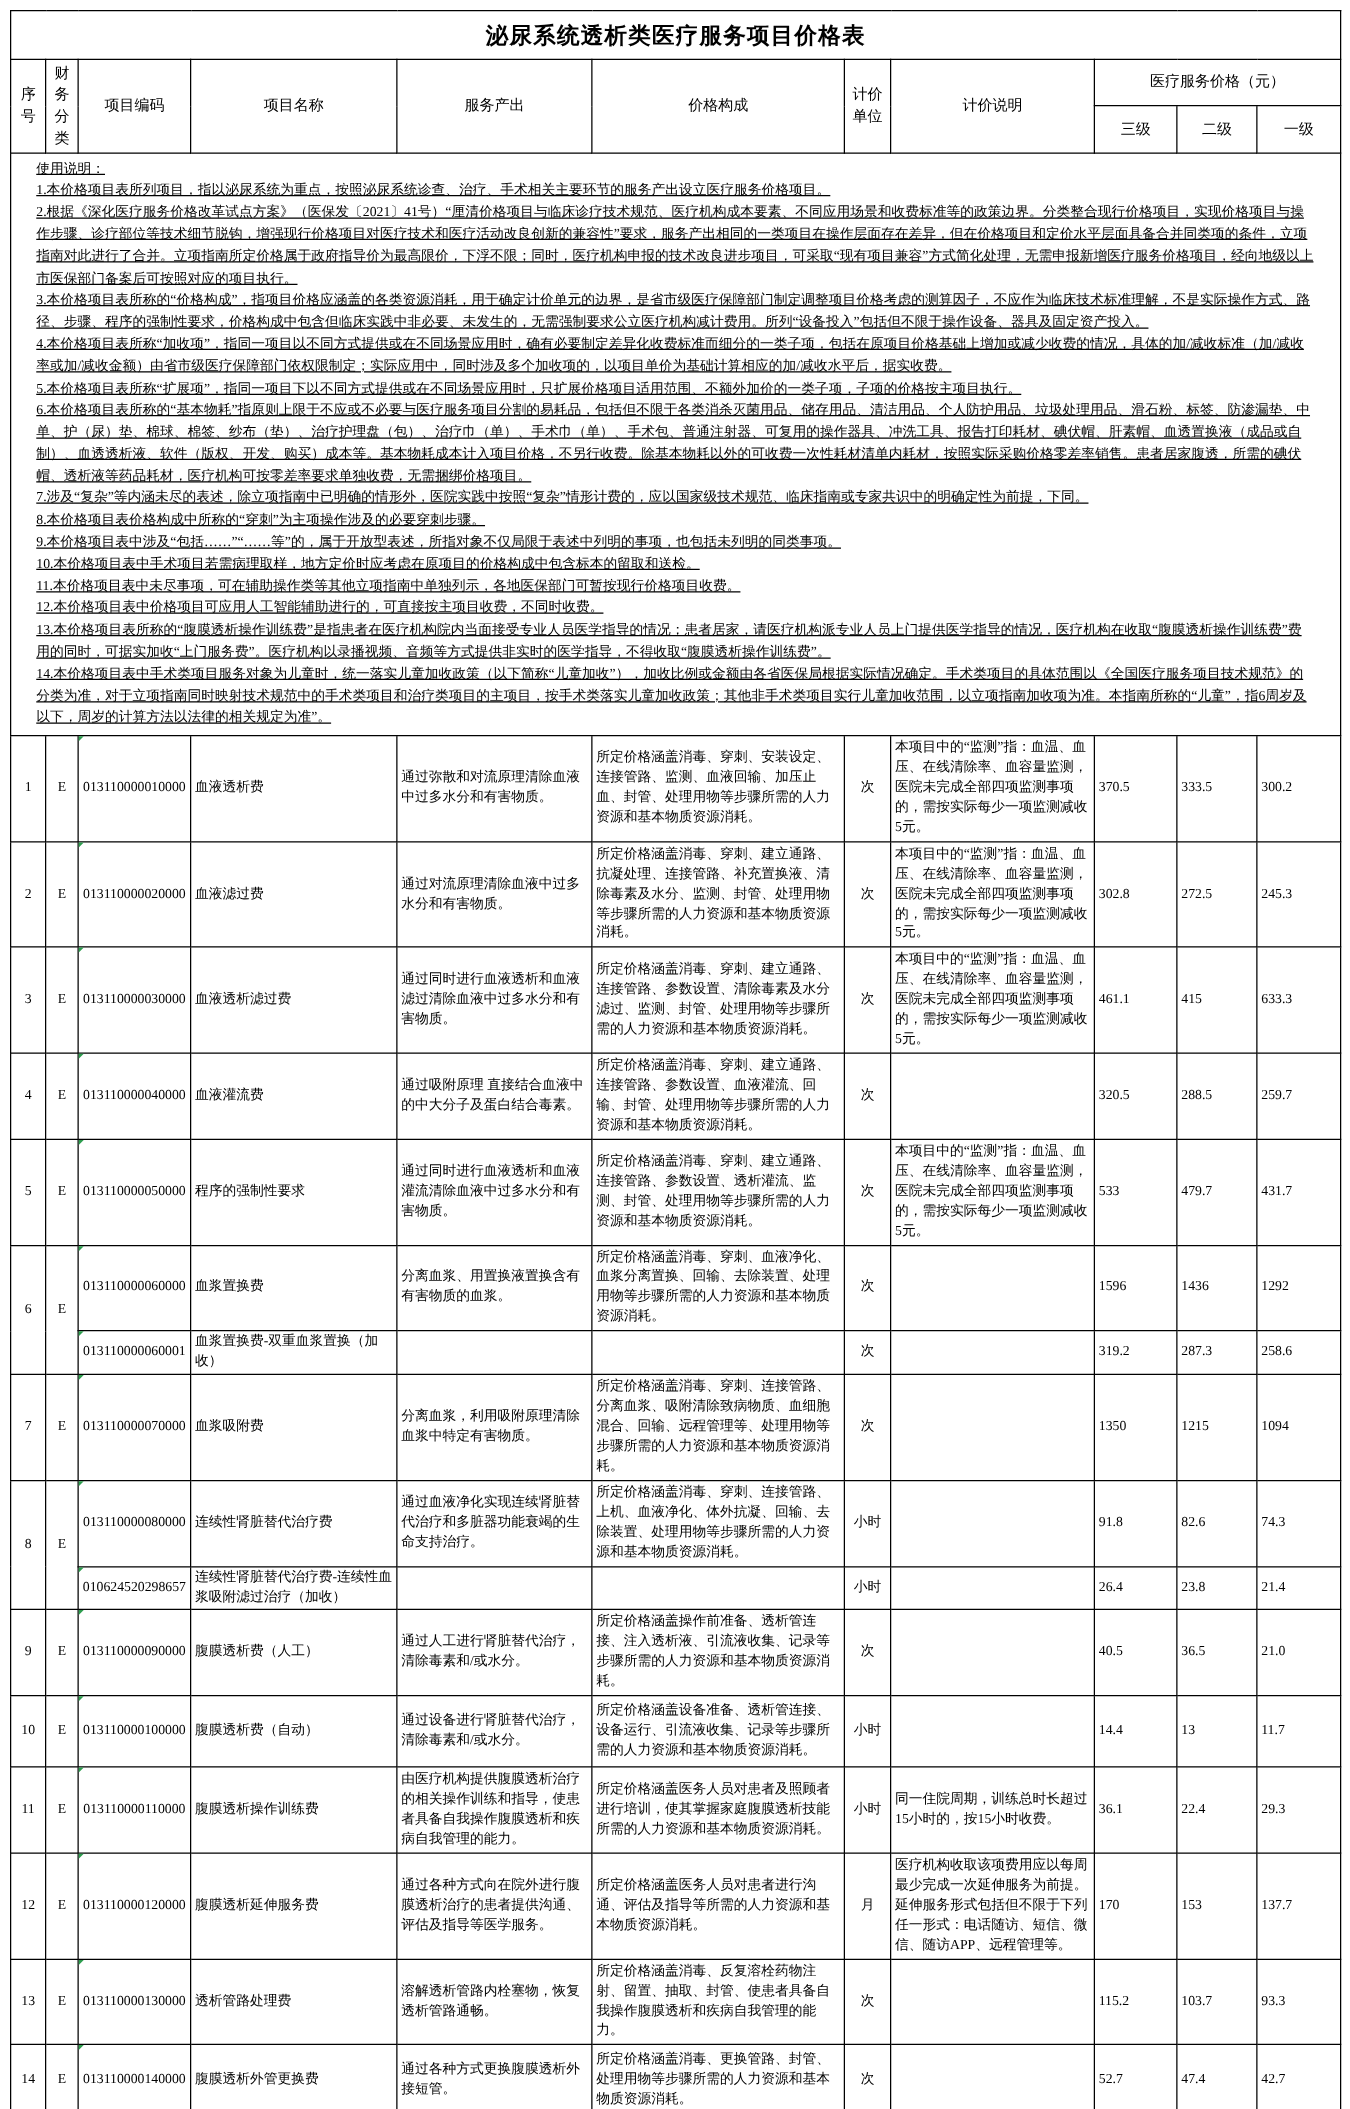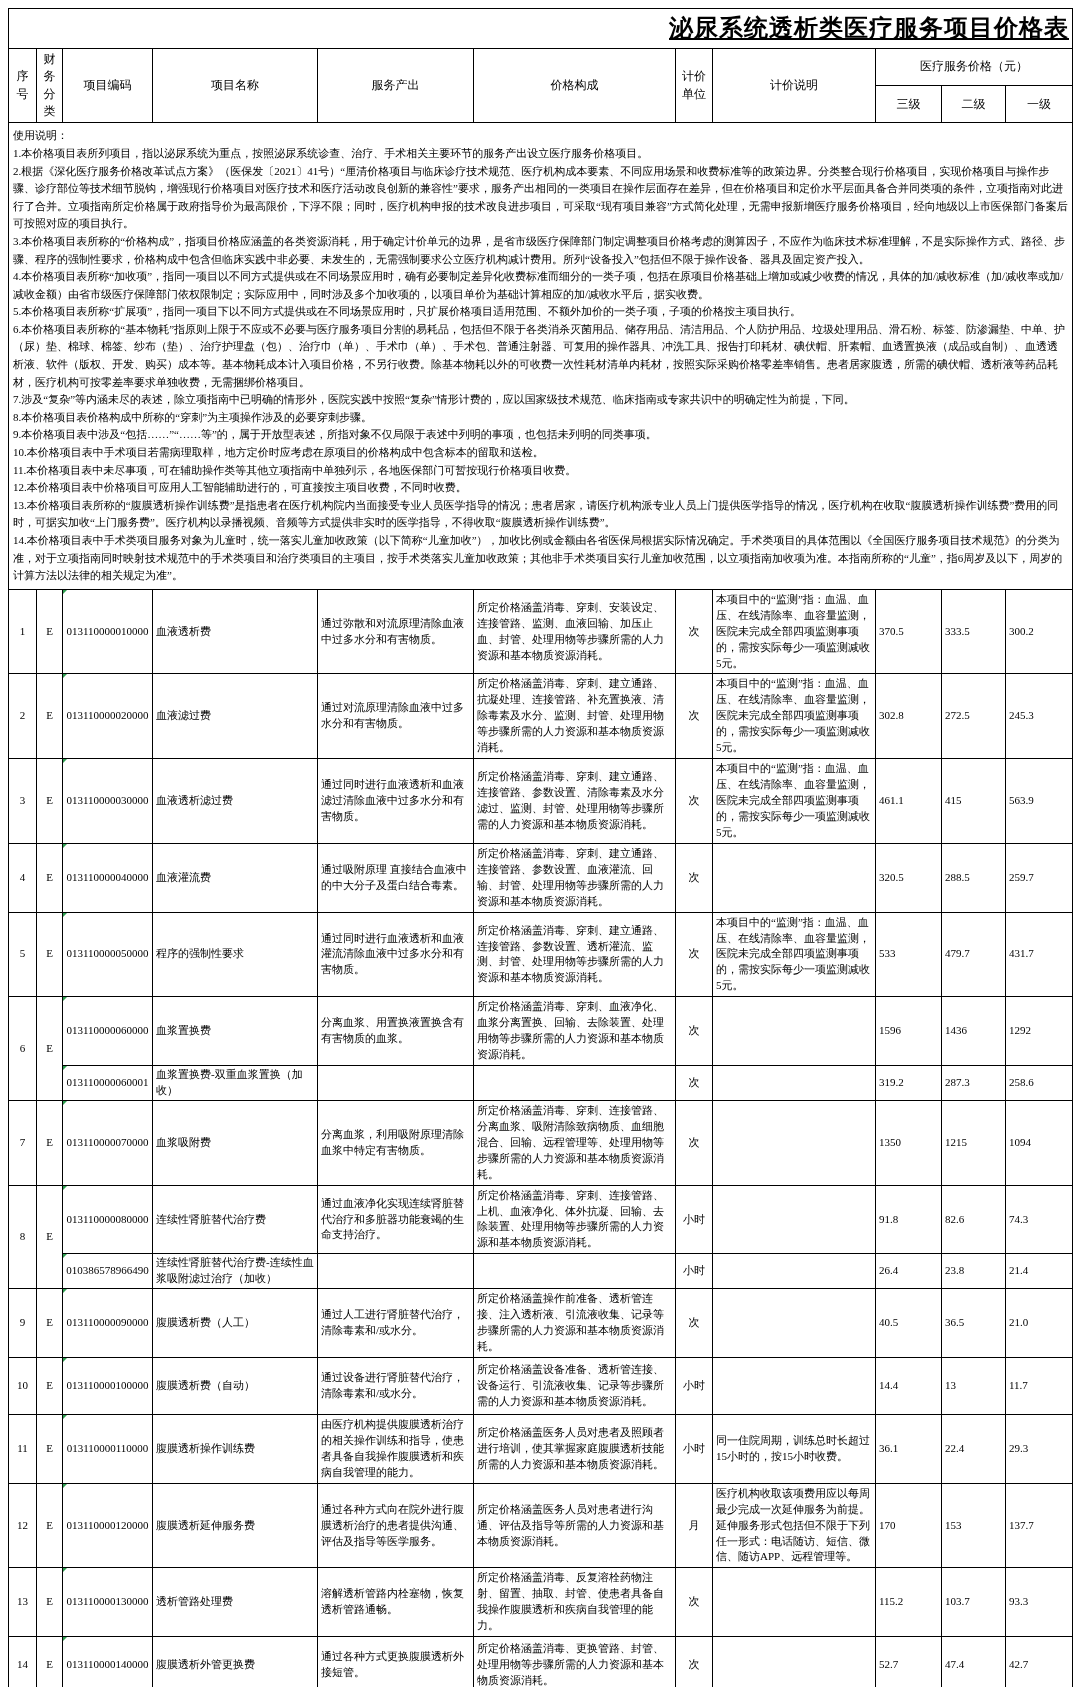--- a/index.html
+++ b/index.html
@@ -1,22 +1,22 @@
 <!DOCTYPE html>
 <html lang="zh"><head>
 <meta charset="utf-8">
 <style>
   html,body{margin:0;padding:0;background:#ffffff;}
   body{width:1080px;font-family:"Liberation Serif","DejaVu Serif",serif;color:#000;}
   table{border-collapse:collapse;table-layout:fixed;width:1064px;margin:8px 8px 0 8px;}
   td,th{border:1px solid #000;font-size:11px;line-height:1.45;padding:2px 3px;vertical-align:middle;
         word-break:break-all;overflow-wrap:break-word;font-weight:normal;}
-  .title-cell{font-size:24px;font-weight:bold;text-align:right;height:34px;letter-spacing:1px;text-decoration:underline;}
+  .title-cell{font-size:18px;font-weight:bold;text-align:center;height:34px;letter-spacing:1px;}
   thead th{text-align:center;font-size:12px;}
-  .notes-cell{padding:4px 4px;vertical-align:top;}
+  .notes-cell{padding:4px 20px;vertical-align:top;text-decoration:underline;}
   .notes-cell div{font-size:11px;line-height:1.6;text-align:left;}
   .c{text-align:center;}
   .l{text-align:left;}
   .num{text-align:left;}
   td.code{position:relative;margin-left:39px;}
   td.code::before{content:"";position:absolute;top:0;left:0;width:0;height:0;
         border-top:4px solid #2e9e4f;border-right:4px solid transparent;}
   tr.main-row td{height:52px;}
   tr.sub-row td{height:18px;padding:1px 3px;}
 </style>
@@ -112,21 +112,21 @@
         <td class="c">3</td>
         <td class="c">E</td>
         <td class="c code">013110000030000</td>
         <td class="l">血液透析滤过费</td>
         <td class="l">通过同时进行血液透析和血液滤过清除血液中过多水分和有害物质。</td>
         <td class="l">所定价格涵盖消毒、穿刺、建立通路、连接管路、参数设置、清除毒素及水分滤过、监测、封管、处理用物等步骤所需的人力资源和基本物质资源消耗。</td>
         <td class="c">次</td>
         <td class="l">本项目中的“监测”指：血温、血压、在线清除率、血容量监测，医院未完成全部四项监测事项的，需按实际每少一项监测减收5元。</td>
         <td class="num">461.1</td>
         <td class="num">415</td>
-        <td class="num">563.9</td>
+        <td class="num">633.3</td>
       </tr>
       <tr class="main-row">
         <td class="c">4</td>
         <td class="c">E</td>
         <td class="c code">013110000040000</td>
         <td class="l">血液灌流费</td>
         <td class="l">通过吸附原理 直接结合血液中的中大分子及蛋白结合毒素。</td>
         <td class="l">所定价格涵盖消毒、穿刺、建立通路、连接管路、参数设置、血液灌流、回输、封管、处理用物等步骤所需的人力资源和基本物质资源消耗。</td>
         <td class="c">次</td>
         <td class="l"></td>
@@ -191,21 +191,21 @@
         <td class="l">连续性肾脏替代治疗费</td>
         <td class="l">通过血液净化实现连续肾脏替代治疗和多脏器功能衰竭的生命支持治疗。</td>
         <td class="l">所定价格涵盖消毒、穿刺、连接管路、上机、血液净化、体外抗凝、回输、去除装置、处理用物等步骤所需的人力资源和基本物质资源消耗。</td>
         <td class="c">小时</td>
         <td class="l"></td>
         <td class="num">91.8</td>
         <td class="num">82.6</td>
         <td class="num">74.3</td>
       </tr>
       <tr class="sub-row">
-        <td class="c code">010386578966490</td>
+        <td class="c code">010624520298657</td>
         <td class="l">连续性肾脏替代治疗费-连续性血浆吸附滤过治疗（加收）</td>
         <td class="l"></td>
         <td class="l"></td>
         <td class="c">小时</td>
         <td class="l"></td>
         <td class="num">26.4</td>
         <td class="num">23.8</td>
         <td class="num">21.4</td>
       </tr>
       <tr class="main-row">

